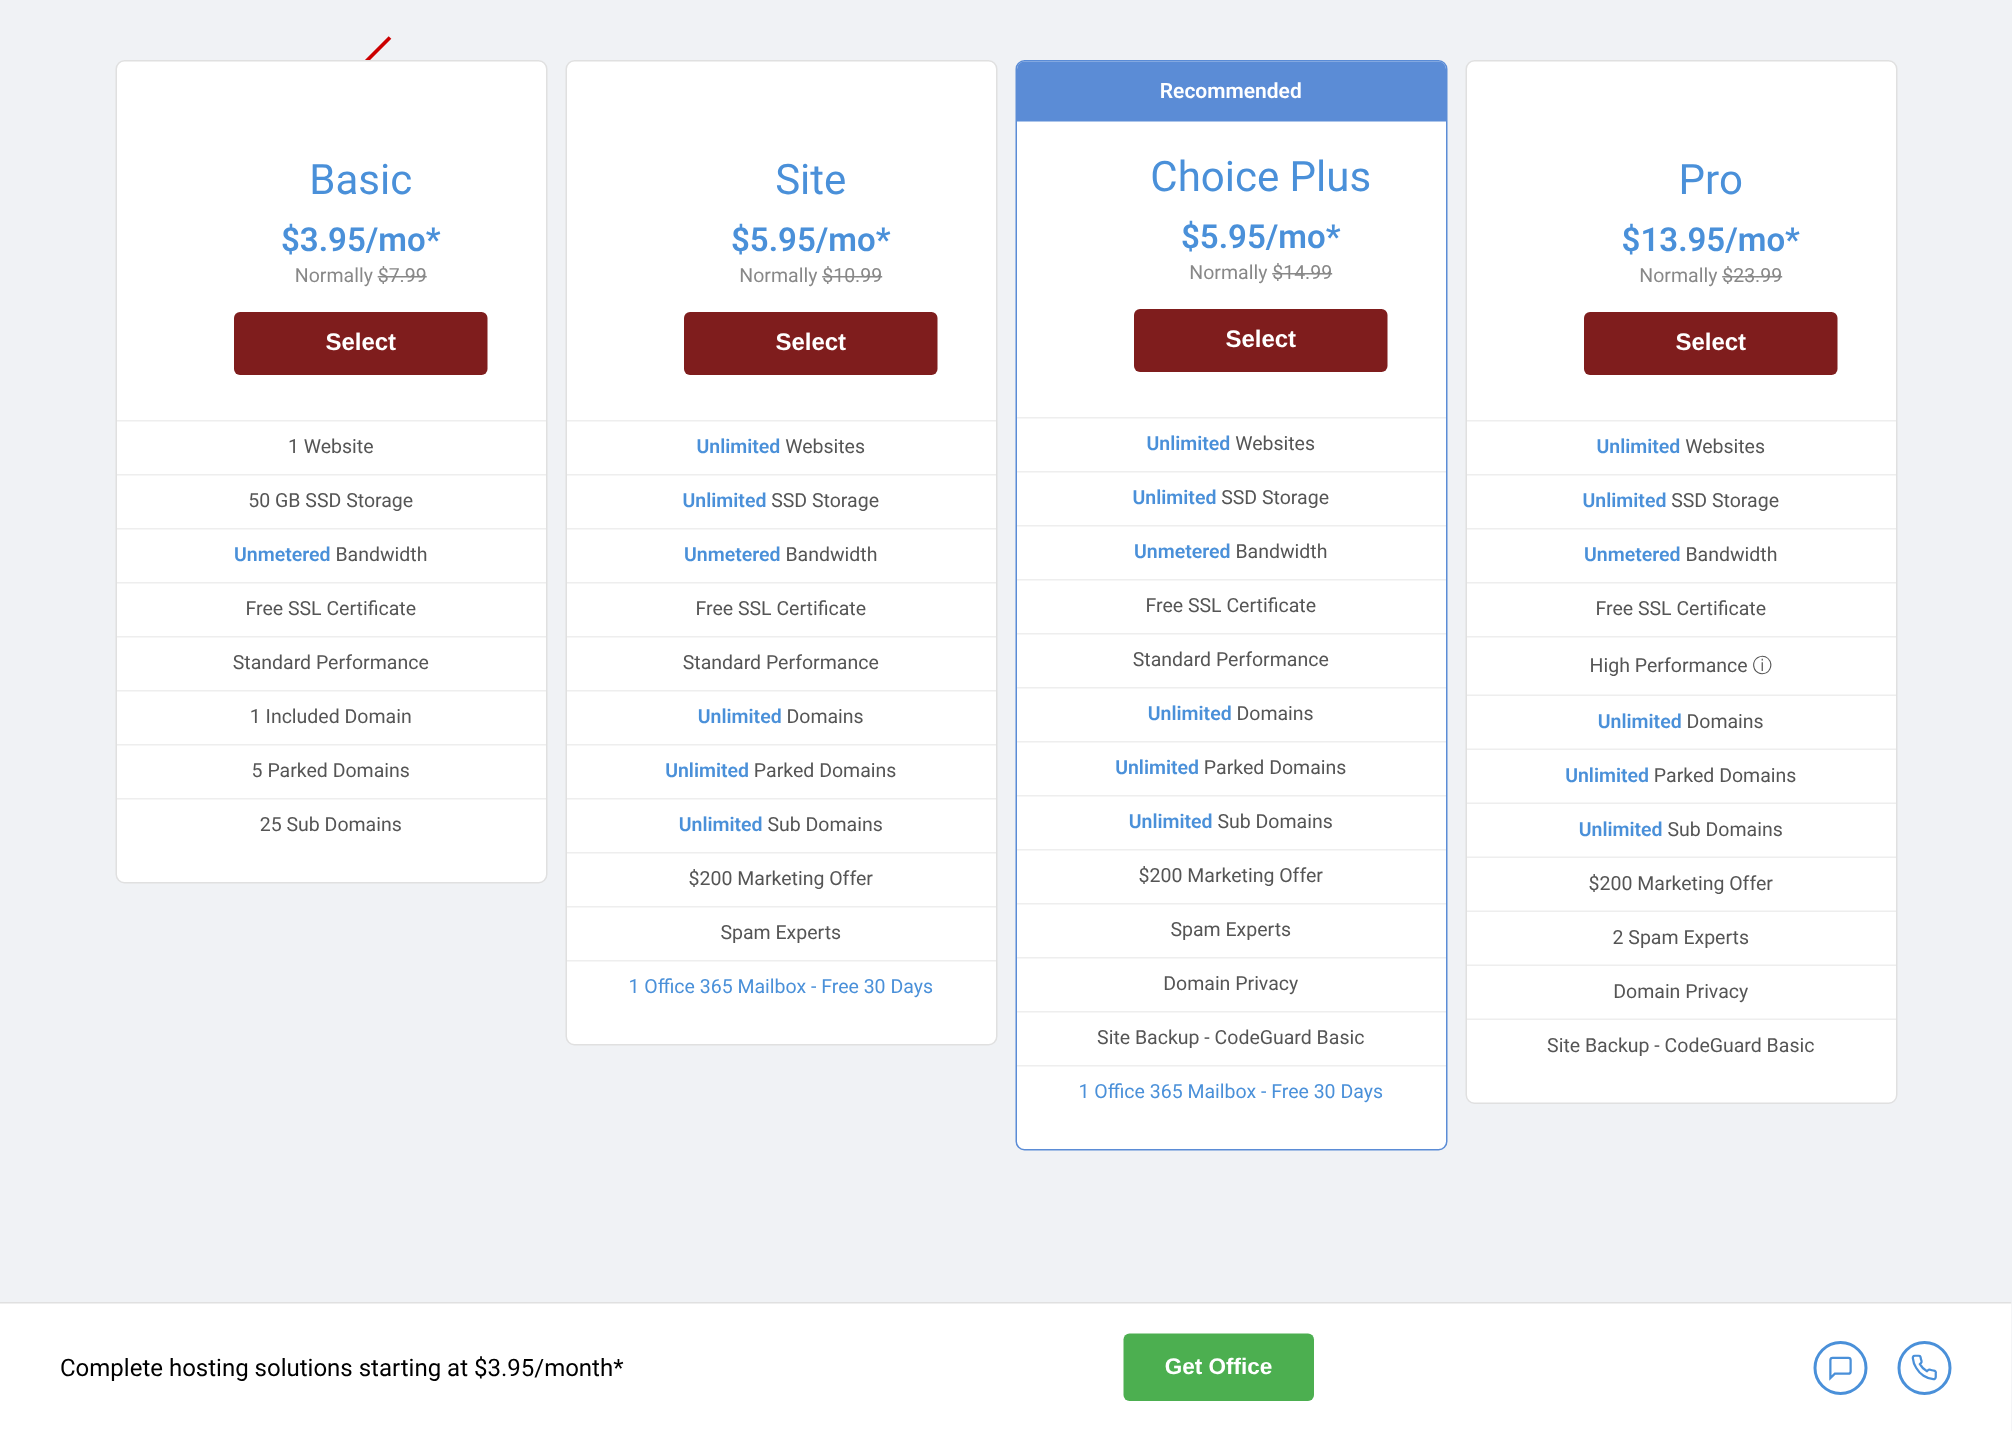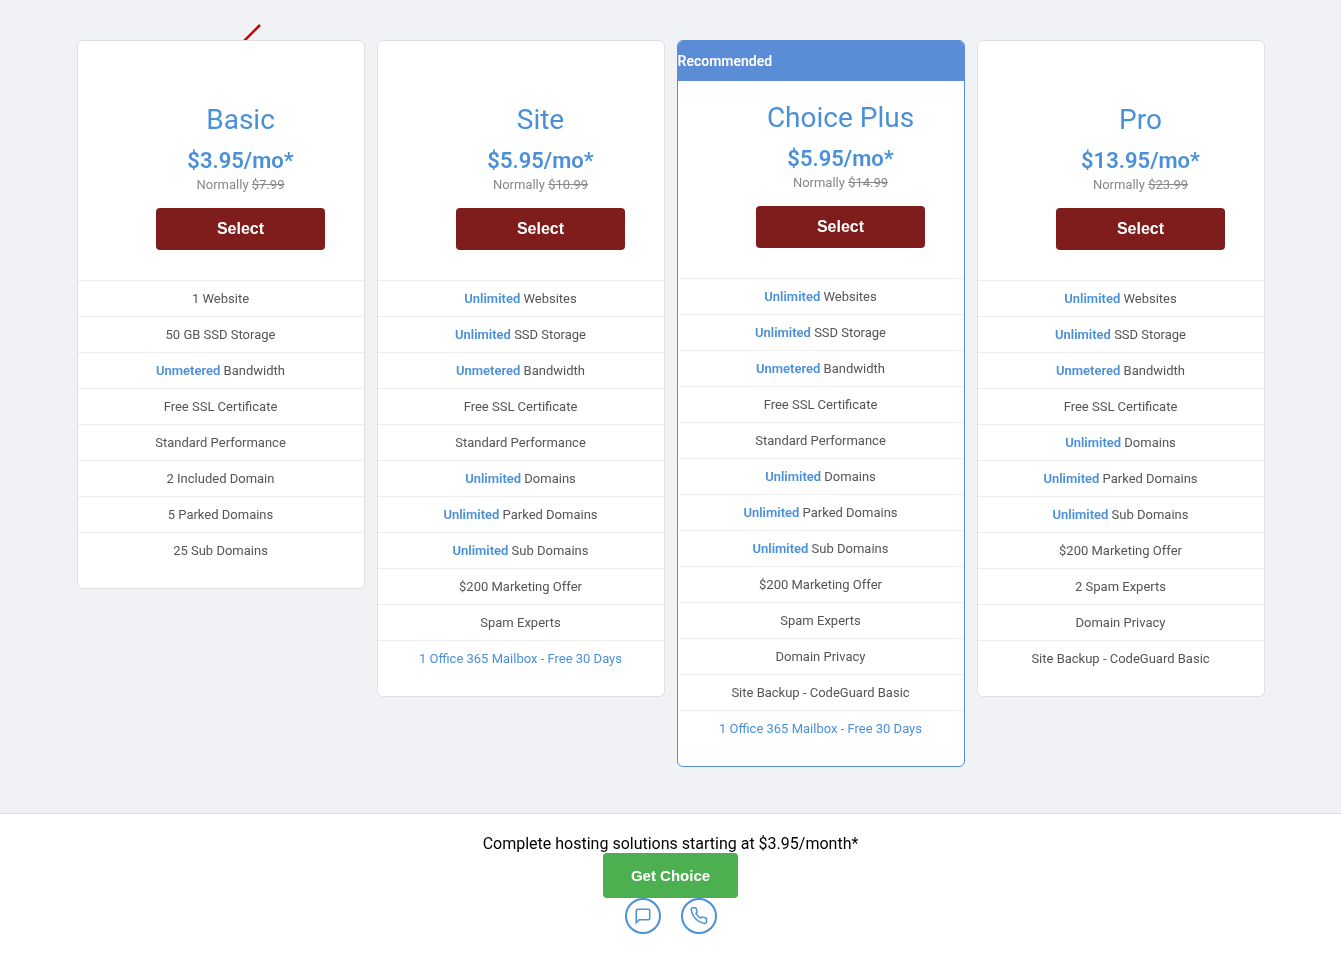--- a/index.html
+++ b/index.html
@@ -43,21 +43,21 @@
       border-color: #5b8cd6;
     }
 
     .recommended-badge {
       background: #5b8cd6;
       color: white;
       font-size: 14px;
       font-weight: 600;
       padding: 12px 0;
       border-radius: 5px 5px 0 0;
-      text-align: left;
+      text-align: center;
     }
 
     .plan-header {
       padding: 20px 10px 10px;
       margin-left: 40px;
     }
 
     .plan-name {
       color: #4a90d9;
       font-size: 28px;
@@ -125,21 +125,20 @@
     }
 
     
     .bottom-bar {
       background: #fff;
       border-top: 1px solid #e0e0e0;
       padding: 20px 40px;
       display: flex;
       align-items: center;
       justify-content: space-between;
-      flex-direction: column;
     }
 
     .bottom-bar-center {
       display: flex;
       align-items: center;
       gap: 20px;
     }
 
     .get-started-btn {
       background: #4caf50;
@@ -195,21 +194,21 @@
 
   <div class="plan-card">
         <div class="no-badge-spacer"></div>
         <div class="plan-header"><div class="plan-name">Basic</div><div class="plan-price">$3.95/mo*</div><div class="plan-normal">Normally <s>$7.99</s></div><button class="select-btn">Select</button></div>
         <div class="features-list">
           <div class="feature-item">1 Website</div>
           <div class="feature-item">50 GB SSD Storage</div>
           <div class="feature-item"><span class="highlight">Unmetered</span> Bandwidth</div>
           <div class="feature-item">Free SSL Certificate</div>
           <div class="feature-item">Standard Performance</div>
-          <div class="feature-item">2 Included Domain</div>
+          <div class="feature-item">1 Included Domain</div>
           <div class="feature-item">5 Parked Domains</div>
           <div class="feature-item">25 Sub Domains</div>
         </div>
       </div>
       <div class="plan-card">
         <div class="no-badge-spacer"></div>
         <div class="plan-header"><div class="plan-name">Site</div><div class="plan-price">$5.95/mo*</div><div class="plan-normal">Normally <s>$10.99</s></div><button class="select-btn">Select</button></div>
         <div class="features-list">
           <div class="feature-item"><span class="highlight">Unlimited</span> Websites</div>
           <div class="feature-item"><span class="highlight">Unlimited</span> SSD Storage</div>
@@ -244,37 +243,38 @@
         </div>
       </div>
       <div class="plan-card">
         <div class="no-badge-spacer"></div>
         <div class="plan-header"><div class="plan-name">Pro</div><div class="plan-price">$13.95/mo*</div><div class="plan-normal">Normally <s>$23.99</s></div><button class="select-btn">Select</button></div>
         <div class="features-list">
           <div class="feature-item"><span class="highlight">Unlimited</span> Websites</div>
           <div class="feature-item"><span class="highlight">Unlimited</span> SSD Storage</div>
           <div class="feature-item"><span class="highlight">Unmetered</span> Bandwidth</div>
           <div class="feature-item">Free SSL Certificate</div>
+          <div class="feature-item">High Performance ⓘ</div>
           <div class="feature-item"><span class="highlight">Unlimited</span> Domains</div>
           <div class="feature-item"><span class="highlight">Unlimited</span> Parked Domains</div>
           <div class="feature-item"><span class="highlight">Unlimited</span> Sub Domains</div>
           <div class="feature-item">$200 Marketing Offer</div>
           <div class="feature-item">2 Spam Experts</div>
           <div class="feature-item">Domain Privacy</div>
           <div class="feature-item">Site Backup - CodeGuard Basic</div>
         </div>
       </div>
     </div>
 
 </div>
 
 <div class="bottom-bar">
   <span>Complete hosting solutions starting at $3.95/month*</span>
   <div class="bottom-bar-center">
-    <button class="get-started-btn">Get Choice</button>
+    <button class="get-started-btn">Get Office</button>
   </div>
   <div class="bottom-bar-icons">
     <div class="icon-circle">
       <svg width="18" height="18" viewBox="0 0 24 24" fill="none" stroke="#4a90d9" stroke-width="2">
         <path d="M21 15a2 2 0 0 1-2 2H7l-4 4V5a2 2 0 0 1 2-2h14a2 2 0 0 1 2 2z"></path>
       </svg>
     </div>
     <div class="icon-circle">
       <svg width="18" height="18" viewBox="0 0 24 24" fill="none" stroke="#4a90d9" stroke-width="2">
         <path d="M22 16.92v3a2 2 0 0 1-2.18 2 19.79 19.79 0 0 1-8.63-3.07A19.5 19.5 0 0 1 4.69 12 19.79 19.79 0 0 1 1.61 3.18 2 2 0 0 1 3.59 1h3a2 2 0 0 1 2 1.72c.127.96.361 1.903.7 2.81a2 2 0 0 1-.45 2.11L7.91 8.56a16 16 0 0 0 6.29 6.29l.87-.87a2 2 0 0 1 2.11-.45c.907.339 1.85.573 2.81.7A2 2 0 0 1 22 16.92z"></path>

